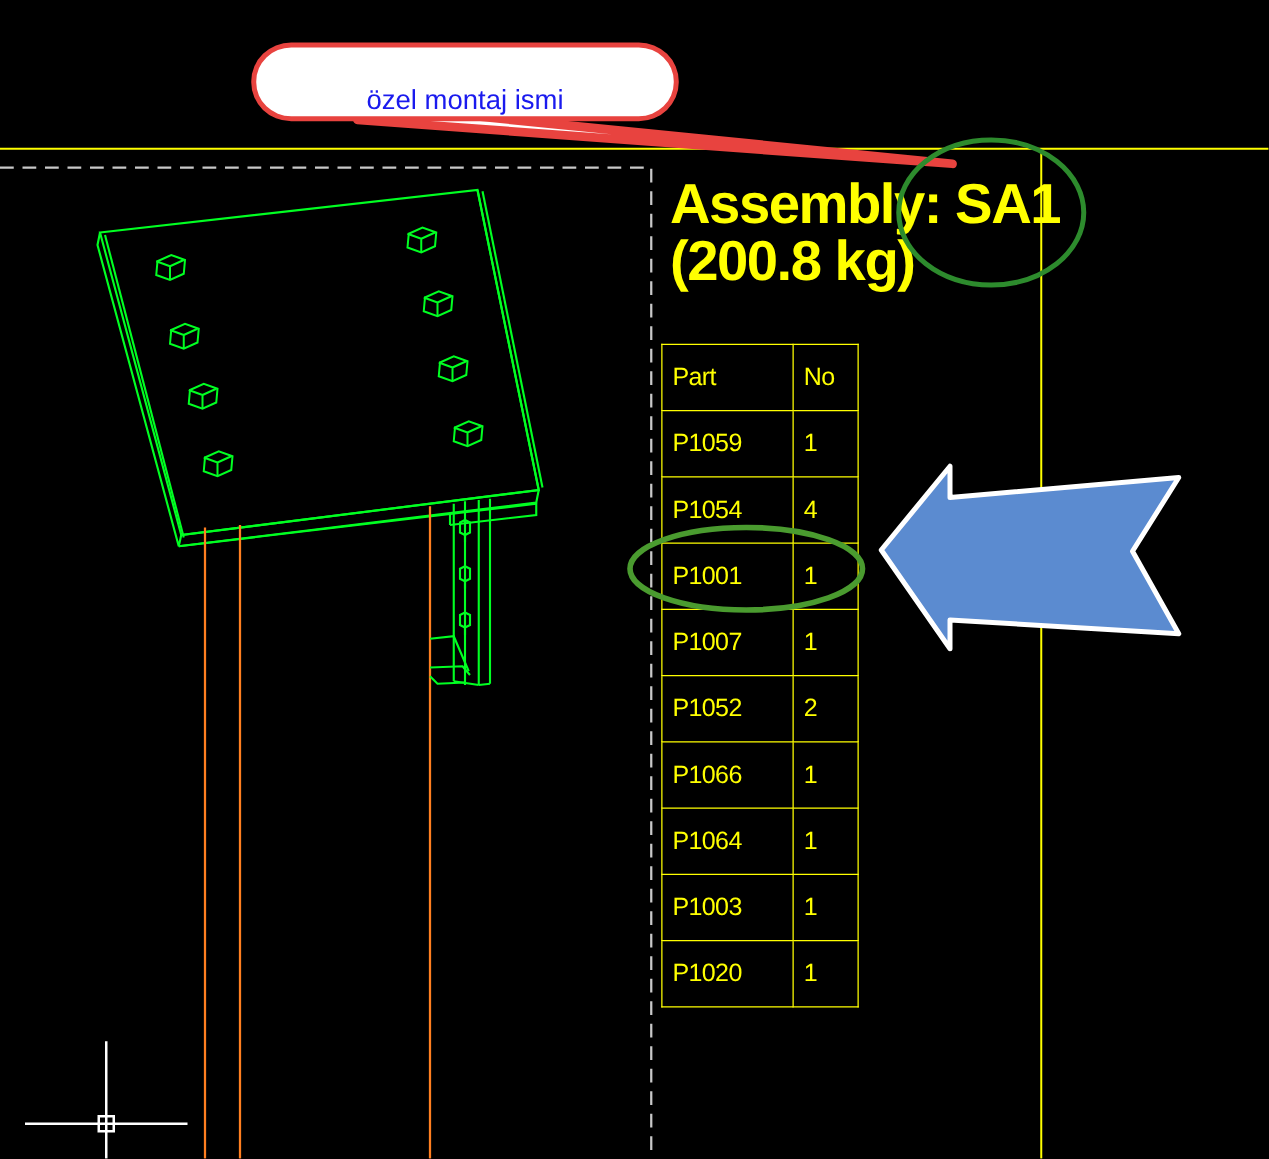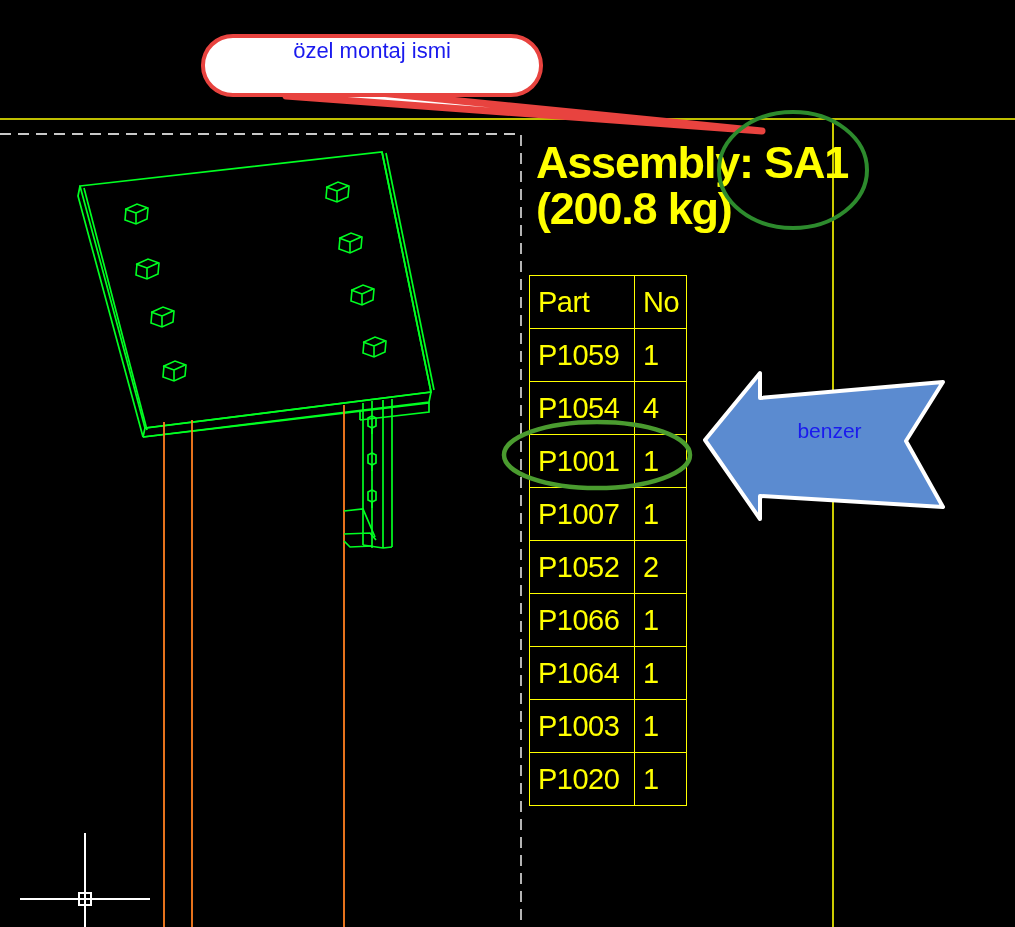--- a/index.html
+++ b/index.html
@@ -31,21 +31,21 @@
     left: 529px;
     top: 275px;
     width: 139px;
     border-collapse: collapse;
     table-layout: fixed;
   }
   #parts-table td {
     border: 1.6px solid #ffff00;
     color: #ffff00;
     font-family: "Liberation Sans", sans-serif;
-    font-size: 29px;
+    font-size: 20px;
     line-height: 1;
     height: 52px;
     padding: 0 0 0 8px;
     vertical-align: middle;
     white-space: nowrap;
     letter-spacing: -0.5px;
   }
   #parts-table td.col-part { width: 96px; }
   #parts-table td.col-no   { width: 43px; }
   
@@ -67,21 +67,21 @@
     position: absolute;
     left: 201px;
     top: 34px;
     width: 342px;
     height: 63px;
     background: #ffffff;
     border: 4px solid #e8433f;
     border-radius: 32px / 31px;
     box-sizing: border-box;
     display: flex;
-    align-items: flex-start;
+    align-items: flex-end;
     justify-content: center;
     z-index: 6;
   }
   #callout-bubble .txt {
     color: #1a1aee;
     font-size: 22px;
     font-family: "Liberation Sans", sans-serif;
     white-space: nowrap;
   }
   
@@ -281,21 +281,20 @@
              L 943 507
              L 760 496
              L 760 519 Z" fill="#5b8bd0" stroke="#ffffff" stroke-width="4" stroke-linejoin="round"></path>
   </svg>
 
   <div id="callout-bubble">
     <span class="txt">özel montaj ismi</span>
   </div>
 
   <div id="blue-arrow-text">
-    <div>benzer</div>
   </div>
 
   <div id="crosshair">
     <div class="h"></div>
     <div class="v"></div>
     <div class="box"></div>
   </div>
 
 </div>
 

